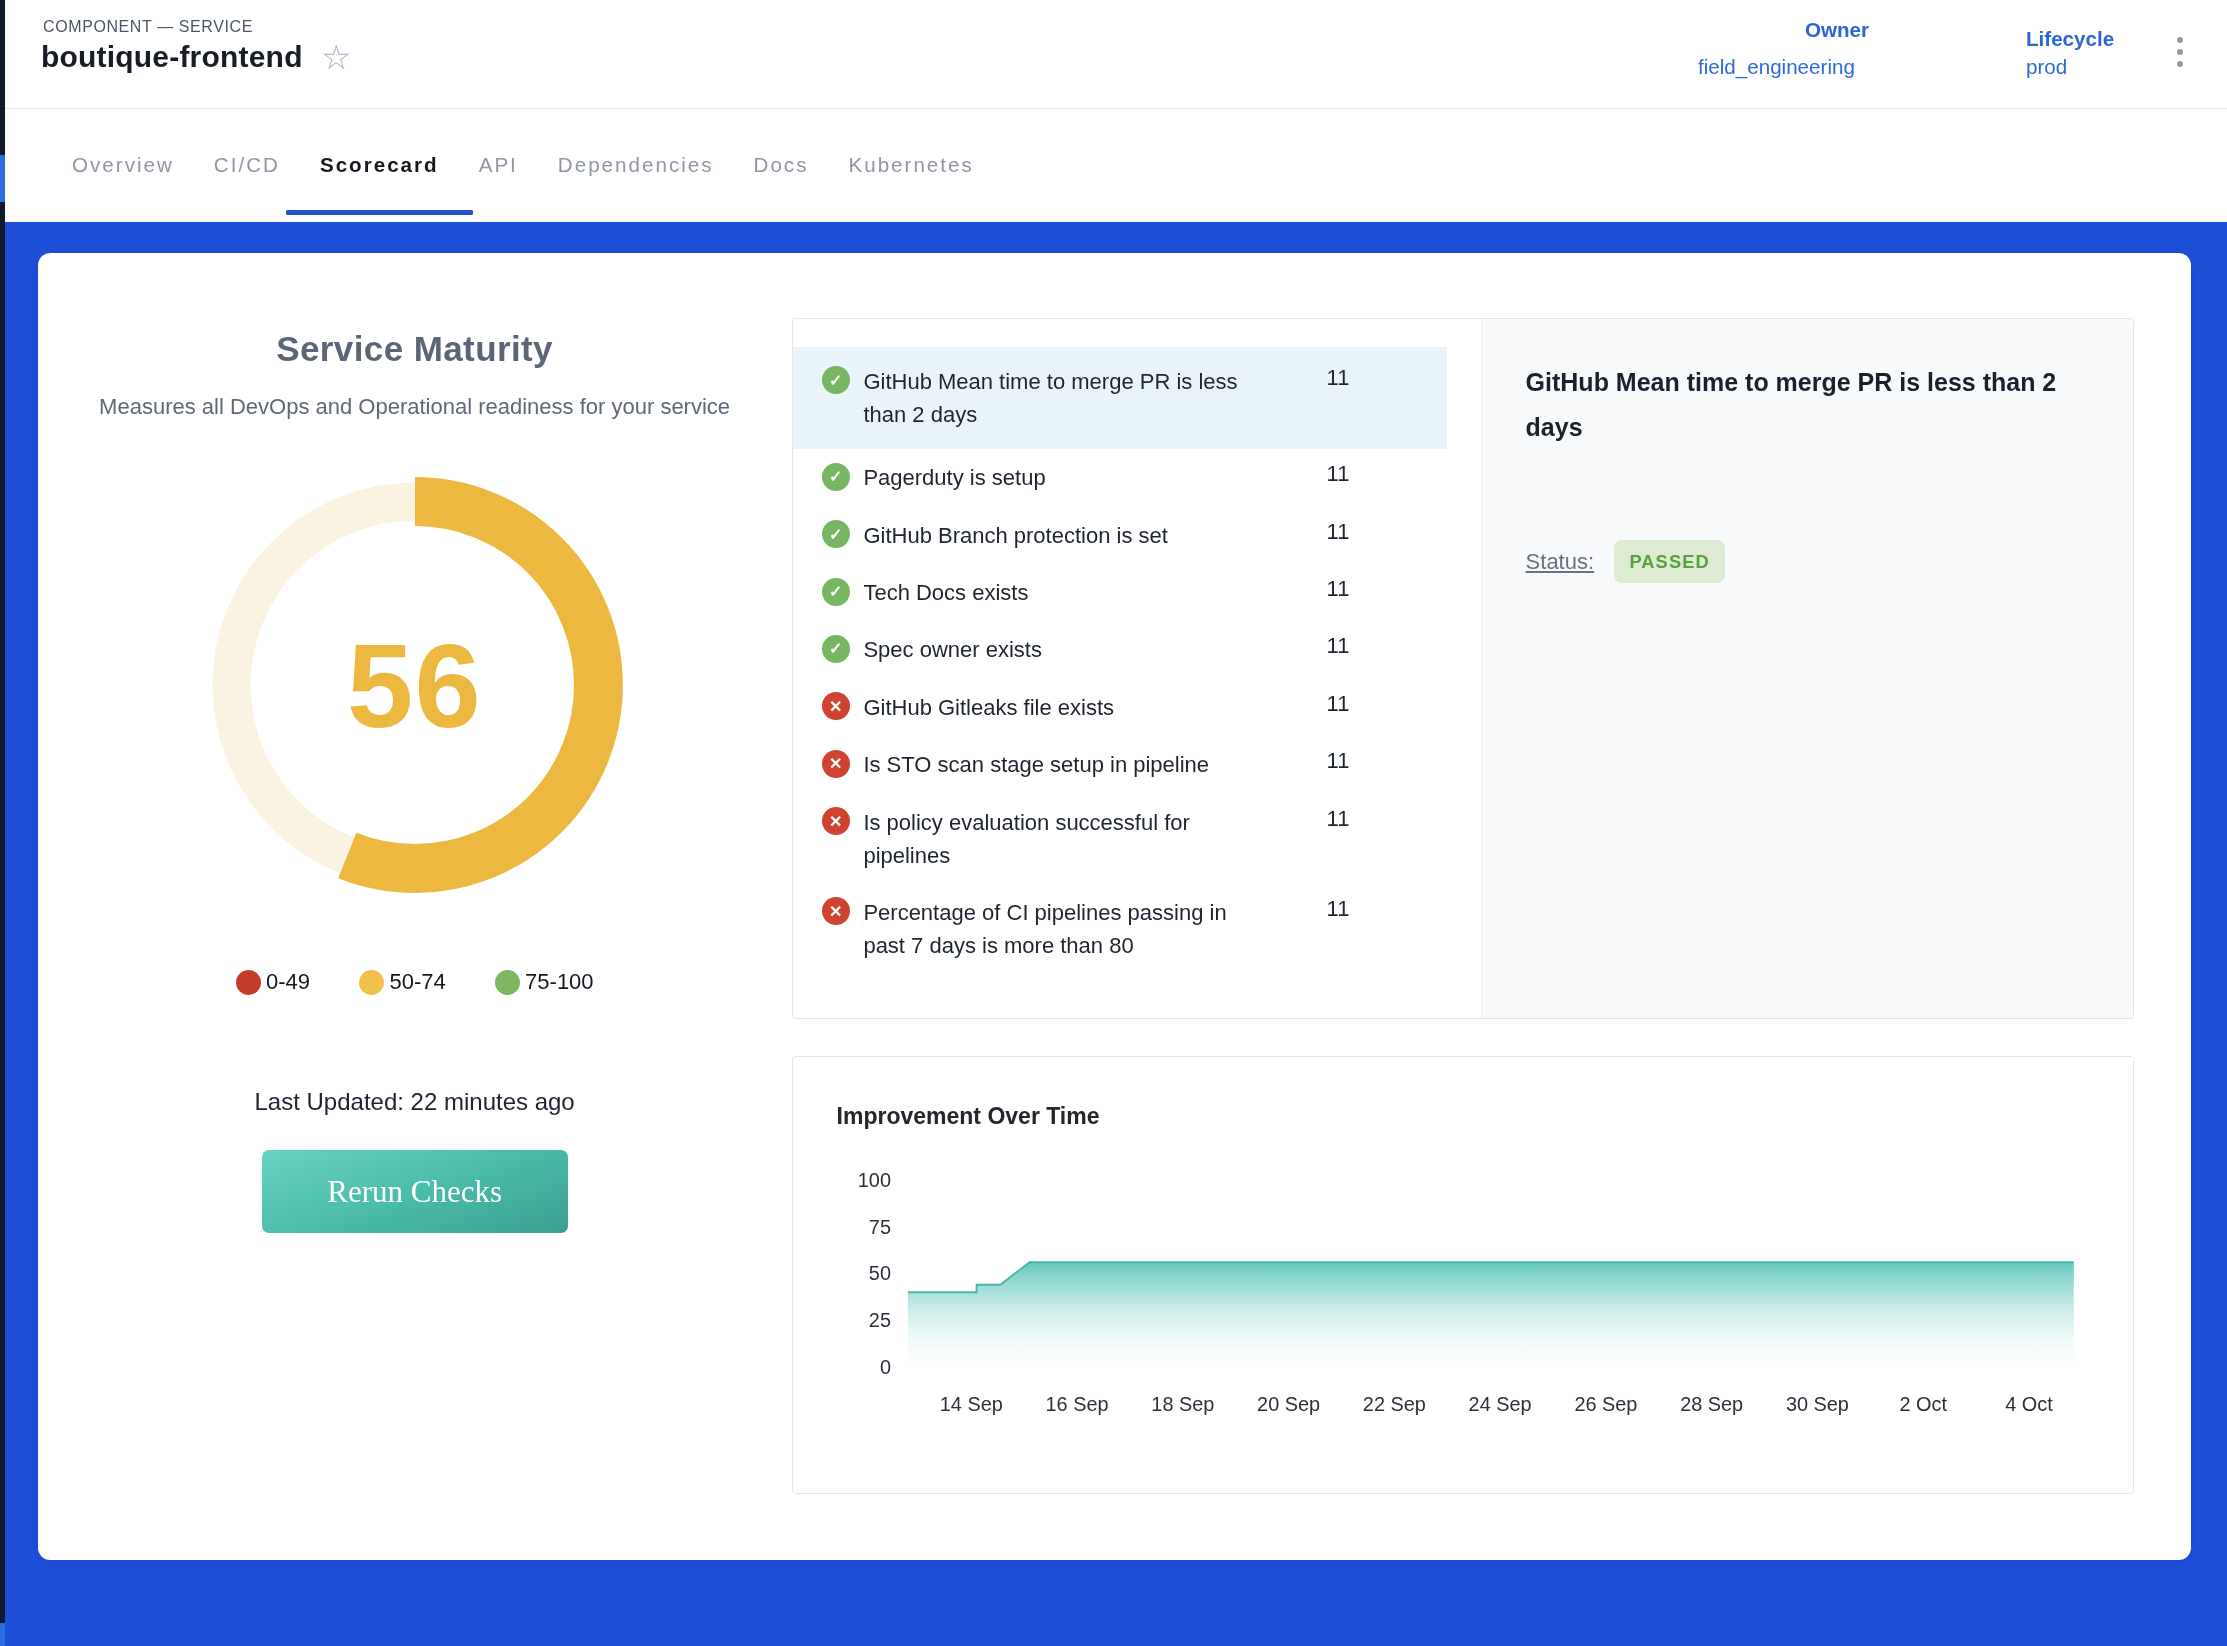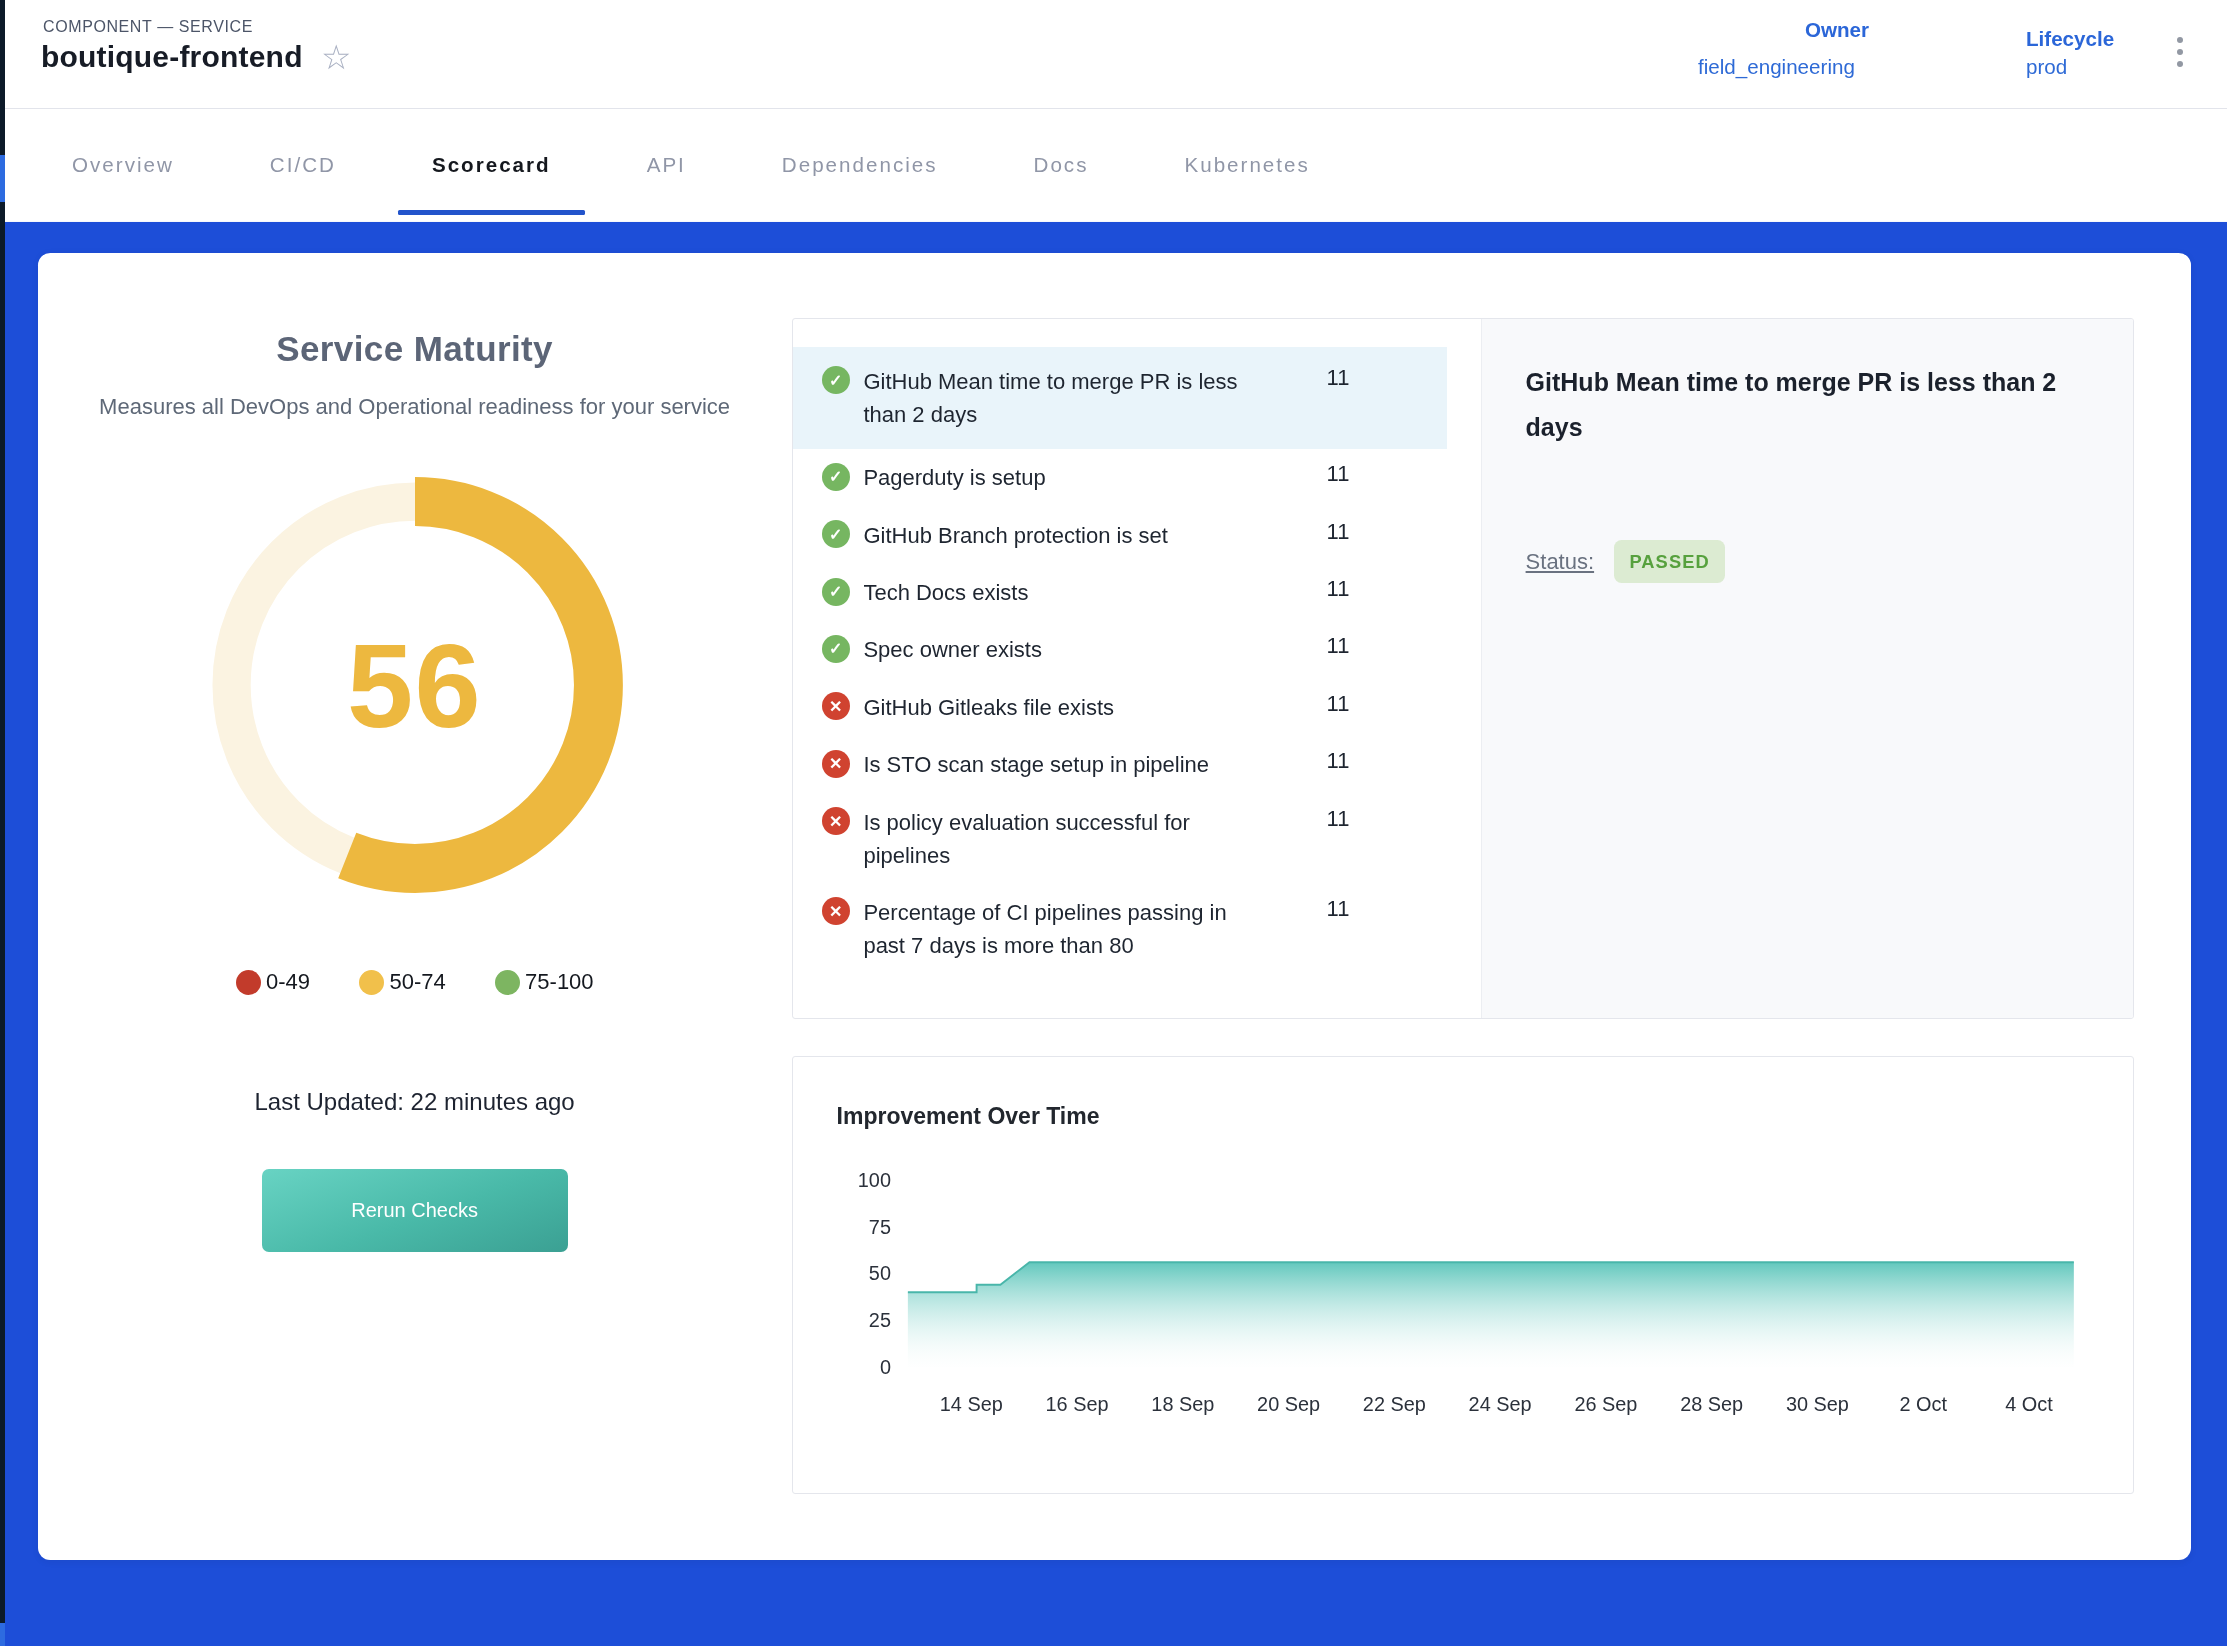--- a/index.html
+++ b/index.html
@@ -24,21 +24,21 @@
   .hdr-value{position:absolute;font-size:20.6px;color:#2e6ad6;}
   .owner-label{left:1805px;top:18.3px;}
   .owner-value{left:1698px;top:55px;}
   .lifecycle-label{left:2026px;top:27px;}
   .lifecycle-value{left:2026px;top:55px;}
   .kebab{position:absolute;left:2172px;top:32px;display:flex;flex-direction:column;gap:6.1px;cursor:pointer;padding:4.6px;}
   .kebab i{width:6.1px;height:6.1px;border-radius:50%;background:#9298a3;}
 
   
   .tabs{position:absolute;top:109px;left:0;width:2227px;height:112px;background:#ffffff;
-    display:flex;align-items:center;padding-left:72px;gap:96px;box-sizing:border-box;z-index:9;}
+    display:flex;align-items:center;padding-left:72px;gap:40px;box-sizing:border-box;z-index:9;}
   .tab{position:relative;height:100%;display:flex;align-items:center;font-size:20.6px;
     letter-spacing:2px;color:#9096a7;font-weight:500;cursor:pointer;}
   .tab.active .label{color:#15181e;font-weight:700;}
   .tab .underline{display:none;position:absolute;left:-34px;right:-34px;bottom:6.1px;height:4.6px;background:#2254cb;border-radius:1.5px;}
   .tab.active .underline{display:block;}
 
   
   .main{position:absolute;top:222px;left:4.6px;right:0;bottom:0;background:#1d4ed8;padding-left:25px;}
   .card{position:absolute;left:33px;top:31px;width:2153px;height:1307px;background:#ffffff;
     border-radius:12.2px;box-shadow:0 1.5px 7.6px rgba(23,32,48,.07);}
@@ -47,23 +47,23 @@
   .score-col{position:absolute;left:0;top:0;width:754px;text-align:center;}
   .sm-title{margin-top:76px;font-size:35px;font-weight:700;color:#5c6577;letter-spacing:0.4px;}
   .sm-sub{margin:20px auto 0;width:665px;font-size:22px;line-height:1.6;color:#5e6877;}
   .donut-wrap{position:relative;width:428px;height:428px;margin:47px auto 0;}
   .donut-num{position:absolute;inset:0;display:flex;align-items:center;justify-content:center;
     font-size:119px;font-weight:700;letter-spacing:1.5px;}
   .legend{margin-top:70px;display:flex;justify-content:center;gap:49px;}
   .legend-item{display:flex;align-items:center;gap:5.4px;font-size:22px;color:#14181f;}
   .legend-dot{width:25px;height:25px;border-radius:50%;flex:none;}
   .last-updated{margin-top:93px;font-size:24px;color:#1d2330;}
-  .rerun-btn{margin-top:53px;width:306px;height:83px;border:none;border-radius:6.9px;
+  .rerun-btn{margin-top:34px;width:306px;height:83px;border:none;border-radius:6.9px;
     background:linear-gradient(160deg,#68d3c3 0%,#49b9a8 55%,#3ba093 100%);
-    color:#fff;font-size:20px;font-family:Liberation Sans, sans-serif;cursor:pointer;}
+    color:#fff;font-size:31px;font-family:Liberation Serif, serif;cursor:pointer;}
 
   
   .right-col{position:absolute;left:754px;top:65px;width:1342px;}
   .checks-box{height:701px;border:1.5px solid #e4e6ec;border-radius:3.1px;background:#fff;
     display:flex;box-sizing:border-box;overflow:hidden;}
   .table-pane{width:688px;flex:none;padding-top:27.5px;box-sizing:border-box;}
   .table-head{display:flex;padding:15.3px 0 23px 37px;}
   .th-checks{flex:1;font-size:23px;font-weight:700;color:#3a4250;}
   .th-weight{width:200px;flex:none;font-size:23px;font-weight:700;color:#3a4250;box-sizing:border-box;}
   .check-row{display:flex;align-items:flex-start;margin-right:34px;padding:12.2px 0 12.2px 29px;

